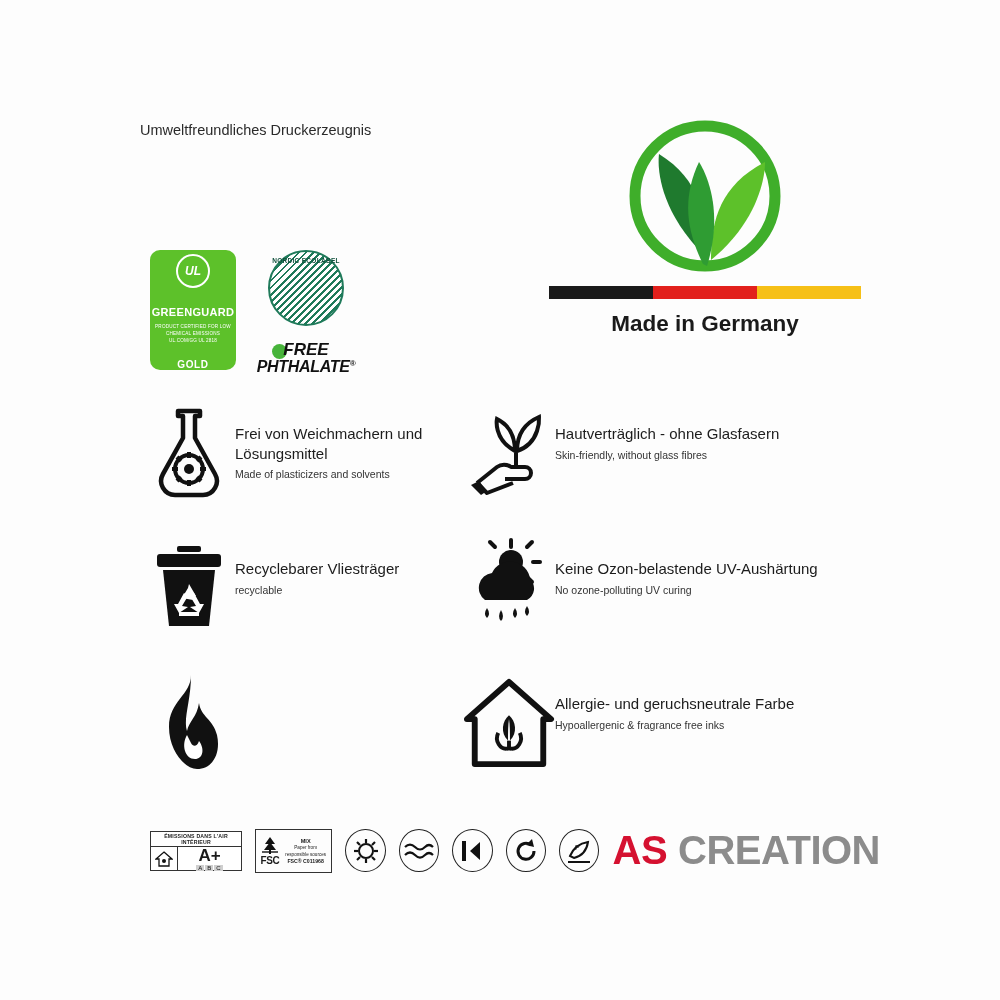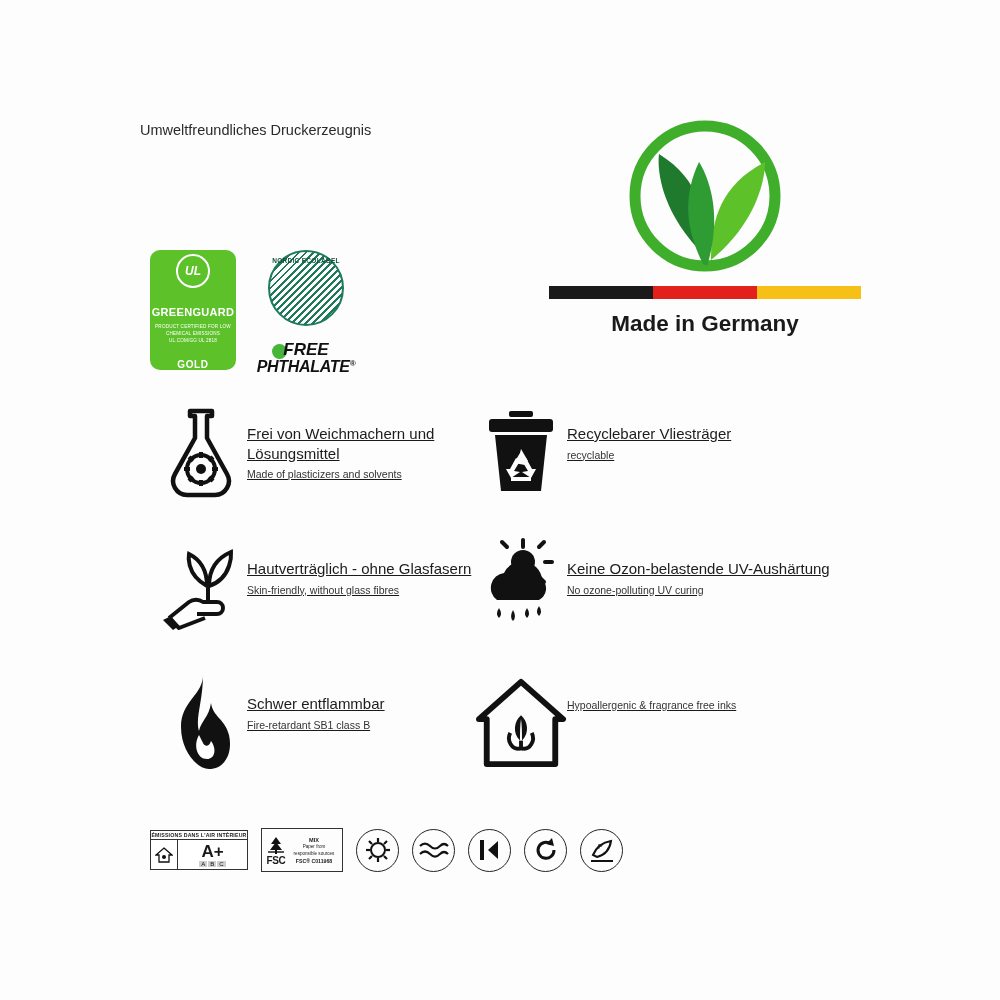--- a/index.html
+++ b/index.html
@@ -181,27 +181,26 @@
   .germany-label {
     margin-top: 12px;
     font-size: 22.5px;
     font-weight: bold;
     color: #1a1a1a;
   }
 
   
   .features {
     position: absolute;
-    left: 15px;
+    left: 3px;
     top: 290px;
     width: 730px;
     display: grid;
     grid-template-columns: 320px 410px;
     grid-auto-rows: 135px;
-    text-decoration: underline;
   }
   .feature {
     display: flex;
     align-items: flex-start;
   }
   .feature-icon {
     width: 92px;
     min-width: 92px;
     height: 105px;
     display: flex;
@@ -402,52 +401,52 @@
           </svg>
         </div>
         <div class="feature-text">
           <div class="feature-de">Frei von Weichmachern und Lösungsmittel</div>
           <div class="feature-en">Made of plasticizers and solvents</div>
         </div>
       </div>
 
       <div class="feature">
         <div class="feature-icon">
+          <svg width="92" height="96" viewBox="0 0 92 96">
+            <path d="M52 46 C52 30, 46 20, 34 14 C34 14, 30 34, 52 46 Z" fill="none" stroke="#111" stroke-width="4"></path>
+            <path d="M54 46 C54 28, 62 18, 76 12 C76 12, 78 38, 54 46 Z" fill="none" stroke="#111" stroke-width="4"></path>
+            <path d="M53 48 v14" stroke="#111" stroke-width="4" fill="none"></path>
+            <path d="M14 78 L34 62 C38 59, 44 59, 48 62 L62 62 a6 6 0 0 1 0 12 h-20" fill="none" stroke="#111" stroke-width="4" stroke-linejoin="round"></path>
+            <path d="M14 78 l10 10 l26 -10" fill="none" stroke="#111" stroke-width="4" stroke-linejoin="round"></path>
+            <path d="M16 76 l8 10 l-6 4 l-10 -10 z" fill="#111"></path>
+          </svg>
+        </div>
+        <div class="feature-text">
+          <div class="feature-de">Hautverträglich - ohne Glasfasern</div>
+          <div class="feature-en">Skin-friendly, without glass fibres</div>
+        </div>
+      </div>
+
+      <div class="feature">
+        <div class="feature-icon">
           <svg width="80" height="92" viewBox="0 0 80 92">
             <rect x="28" y="4" width="24" height="6" rx="2" fill="#111"></rect>
             <rect x="8" y="12" width="64" height="13" rx="3" fill="#111"></rect>
             <path d="M14 28 h52 l-6 56 h-40 z" fill="#111"></path>
             <g fill="#fff">
               <path d="M40 42 l7 12 h-5 l2 4 -11 -2 6 -10 z"></path>
               <path d="M29 62 l6 -11 4 3 -6 10 6 1 -9 6 -5 -9 z"></path>
               <path d="M51 62 l-6 -11 -4 3 6 10 -6 1 9 6 5 -9 z"></path>
               <path d="M30 70 h20 v4 h-20 z"></path>
             </g>
           </svg>
         </div>
         <div class="feature-text">
           <div class="feature-de">Recyclebarer Vliesträger</div>
           <div class="feature-en">recyclable</div>
-        </div>
-      </div>
-
-      <div class="feature">
-        <div class="feature-icon">
-          <svg width="92" height="96" viewBox="0 0 92 96">
-            <path d="M52 46 C52 30, 46 20, 34 14 C34 14, 30 34, 52 46 Z" fill="none" stroke="#111" stroke-width="4"></path>
-            <path d="M54 46 C54 28, 62 18, 76 12 C76 12, 78 38, 54 46 Z" fill="none" stroke="#111" stroke-width="4"></path>
-            <path d="M53 48 v14" stroke="#111" stroke-width="4" fill="none"></path>
-            <path d="M14 78 L34 62 C38 59, 44 59, 48 62 L62 62 a6 6 0 0 1 0 12 h-20" fill="none" stroke="#111" stroke-width="4" stroke-linejoin="round"></path>
-            <path d="M14 78 l10 10 l26 -10" fill="none" stroke="#111" stroke-width="4" stroke-linejoin="round"></path>
-            <path d="M16 76 l8 10 l-6 4 l-10 -10 z" fill="#111"></path>
-          </svg>
-        </div>
-        <div class="feature-text">
-          <div class="feature-de">Hautverträglich - ohne Glasfasern</div>
-          <div class="feature-en">Skin-friendly, without glass fibres</div>
         </div>
       </div>
 
       <div class="feature">
         <div class="feature-icon">
           <svg width="92" height="100" viewBox="0 0 92 100">
             <circle cx="48" cy="24" r="12" fill="#111"></circle>
             <g stroke="#111" stroke-width="4" stroke-linecap="round">
               <line x1="48" y1="2" x2="48" y2="9"></line>
               <line x1="70" y1="24" x2="77" y2="24"></line>
@@ -470,38 +469,35 @@
         </div>
       </div>
 
       <div class="feature">
         <div class="feature-icon">
           <svg width="76" height="100" viewBox="0 0 76 100">
             <path d="M40 2 C40 22, 18 28, 18 54 C18 78, 34 96, 46 96 C62 96, 70 80, 66 62 C62 46, 50 44, 48 30 C46 44, 38 48, 36 58 C32 46, 40 28, 40 2 Z" fill="#111"></path>
             <path d="M36 62 C30 72, 34 86, 44 86 C52 86, 54 76, 48 68 C46 74, 42 74, 40 70 z" fill="#fff"></path>
           </svg>
         </div>
-        <div class="feature-text">
-          <div class="feature-de">Schwer entflammbar</div>
-          <div class="feature-en">Fire-retardant SB1 class B</div>
-        </div>
       </div>
 
       <div class="feature">
         <div class="feature-icon">
           <svg width="94" height="96" viewBox="0 0 94 96">
             <path d="M47 6 L90 44 L82 44 L82 90 L12 90 L12 44 L4 44 Z" fill="none" stroke="#111" stroke-width="6" stroke-linejoin="round"></path>
             <path d="M47 40 C40 46, 38 58, 46 66 C46 58, 46 50, 47 44 Z" fill="#111"></path>
             <path d="M47 40 C54 46, 56 58, 48 66 C48 58, 48 50, 47 44 Z" fill="#111"></path>
             <path d="M47 66 v10" stroke="#111" stroke-width="4"></path>
             <path d="M36 58 C32 66, 38 76, 46 74" fill="none" stroke="#111" stroke-width="4"></path>
             <path d="M58 58 C62 66, 56 76, 48 74" fill="none" stroke="#111" stroke-width="4"></path>
           </svg>
         </div>
         <div class="feature-text">
+          <div class="feature-de">Allergie- und geruchsneutrale Farbe</div>
           <div class="feature-en">Hypoallergenic &amp; fragrance free inks</div>
         </div>
       </div>
     </div>
 
     <div class="footer">
 
       <div class="emission">
         <div class="emission-top">ÉMISSIONS DANS L'AIR INTÉRIEUR</div>
         <div class="emission-body">
@@ -578,16 +574,20 @@
       </div>
 
       <div class="circ">
         <svg width="30" height="30" viewBox="0 0 30 30">
           <path d="M6 20 q5 -12 18 -14 q-2 13 -14 16 z" fill="none" stroke="#111" stroke-width="2"></path>
           <path d="M4 26 h22" stroke="#111" stroke-width="2"></path>
           <text x="11" y="14" font-size="7" fill="#111" font-family="Liberation Sans, sans-serif">P</text>
         </svg>
       </div>
 
+      <div class="brand">
+        <span class="as">AS</span>
+        <span class="creation">CREATION</span>
+      </div>
     </div>
 
   </div>
 </div>
 
 </body></html>

